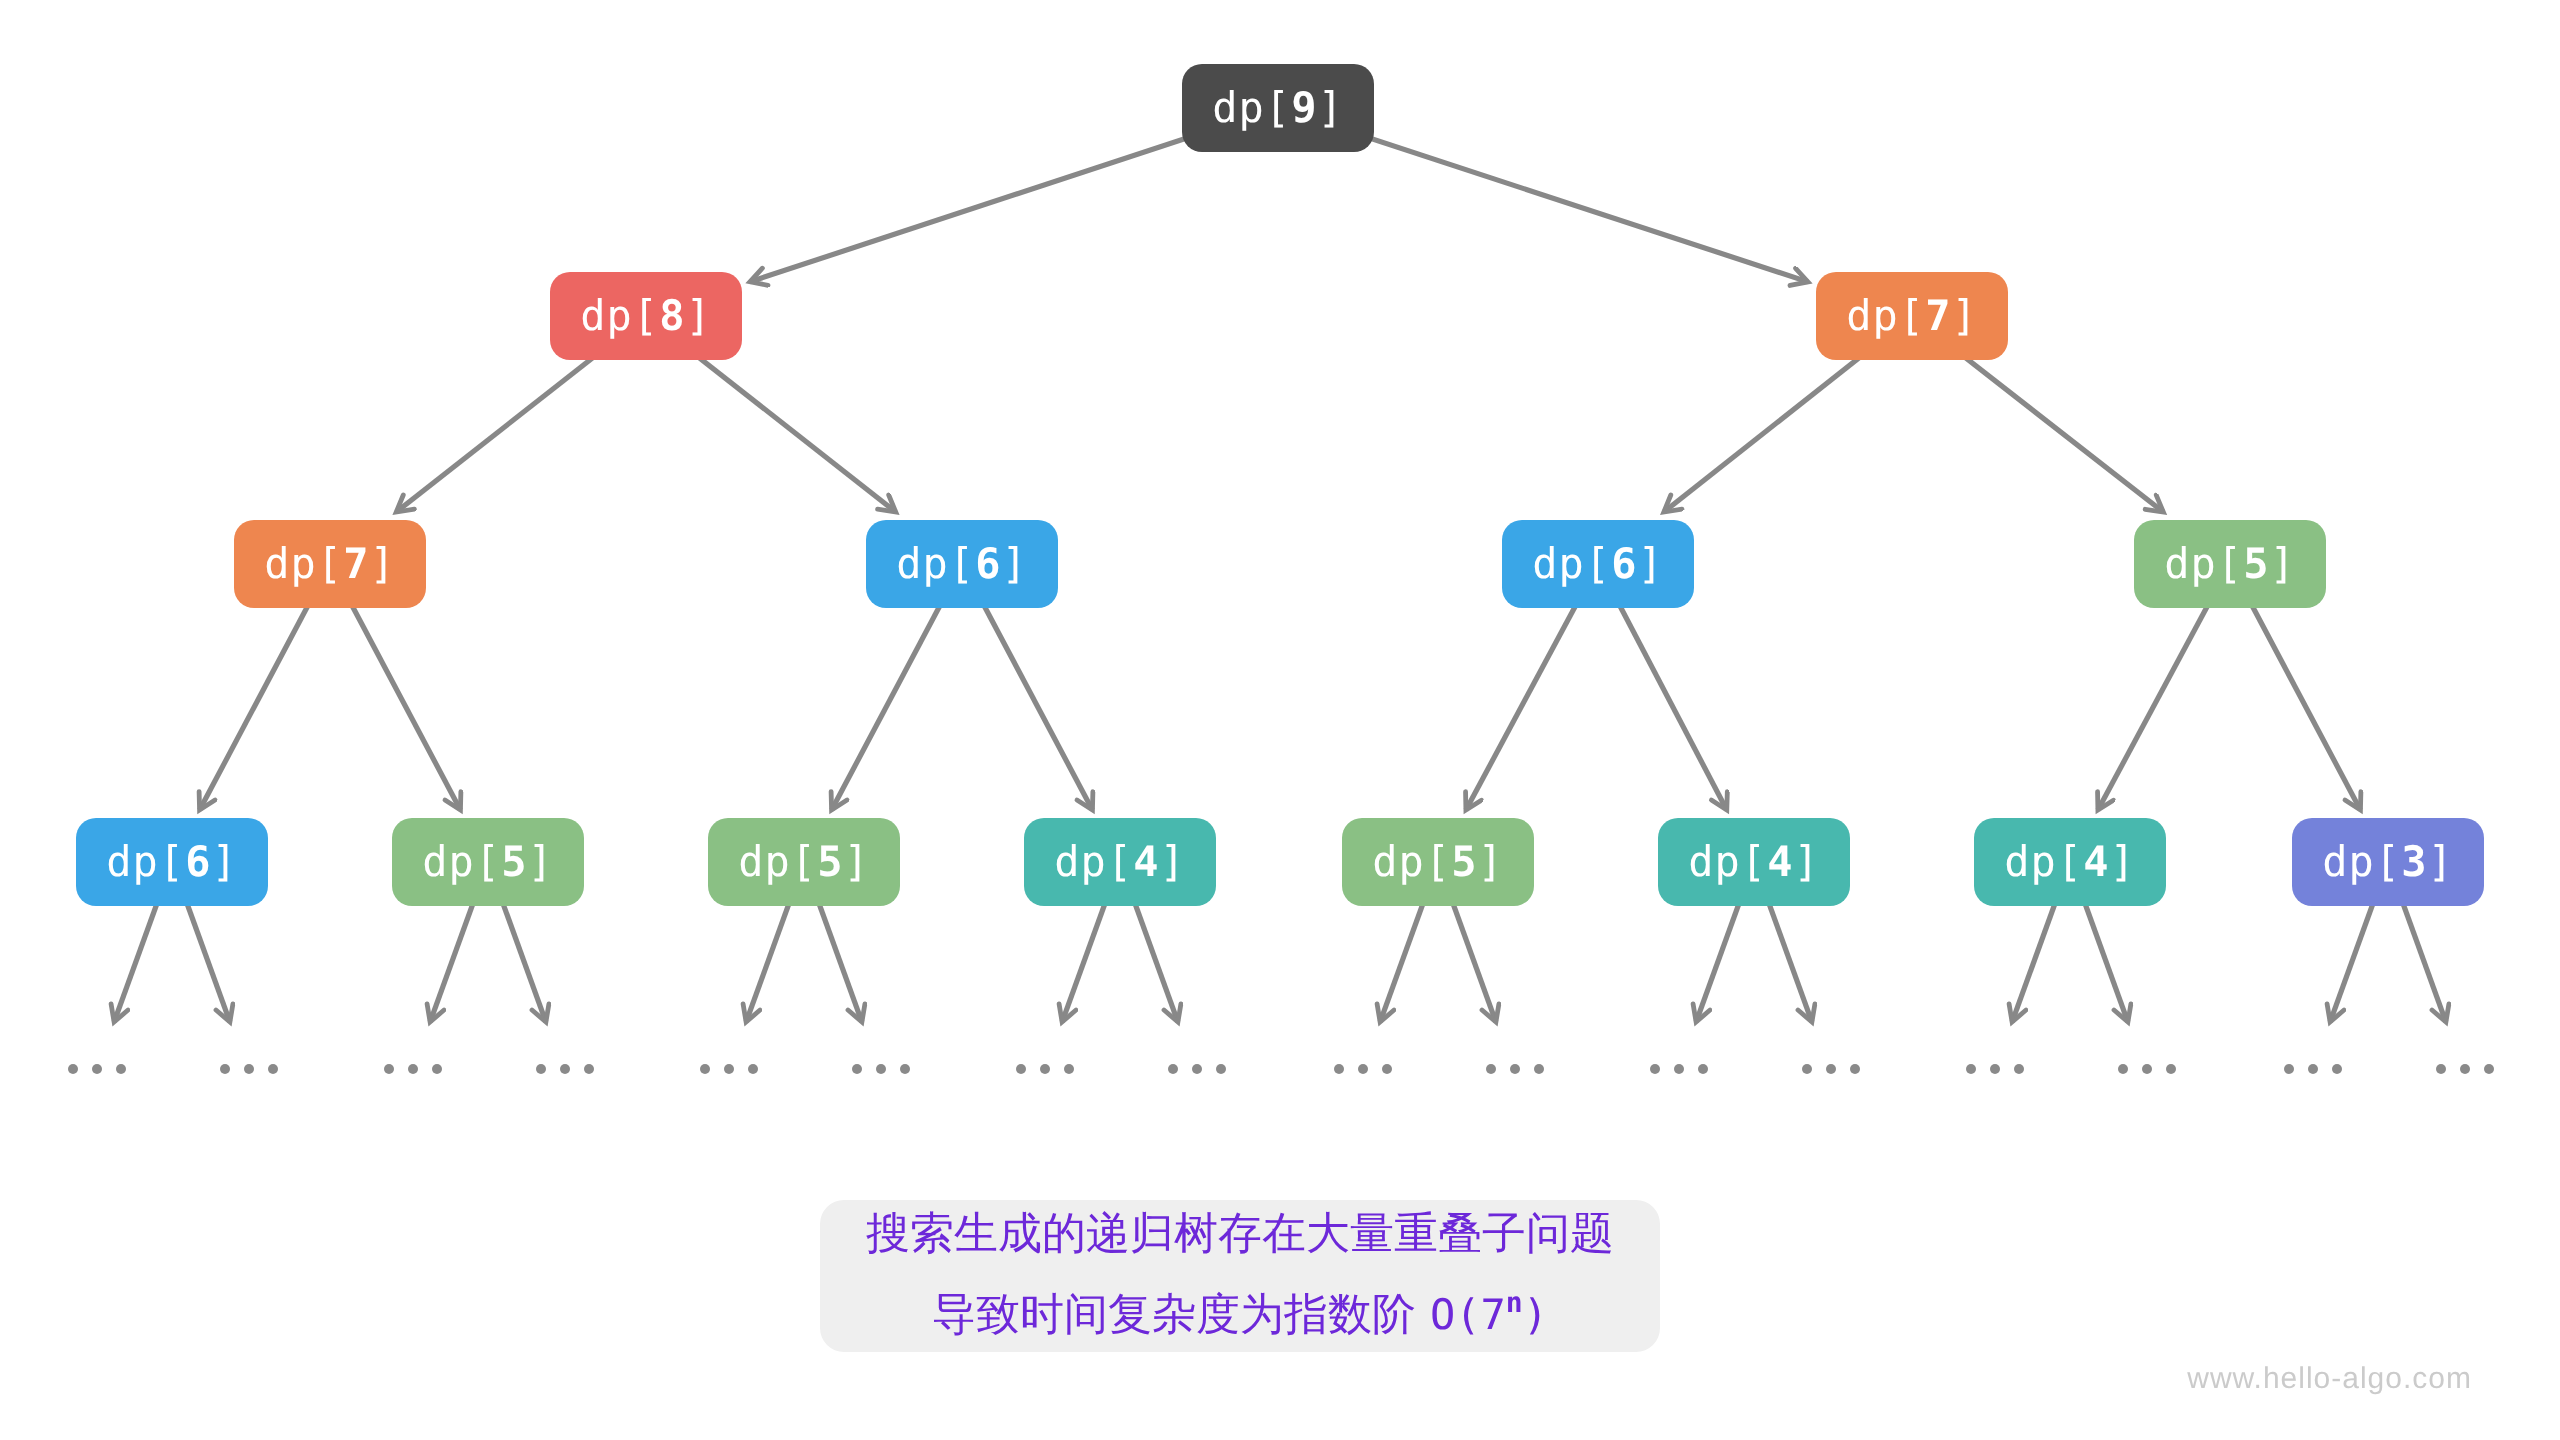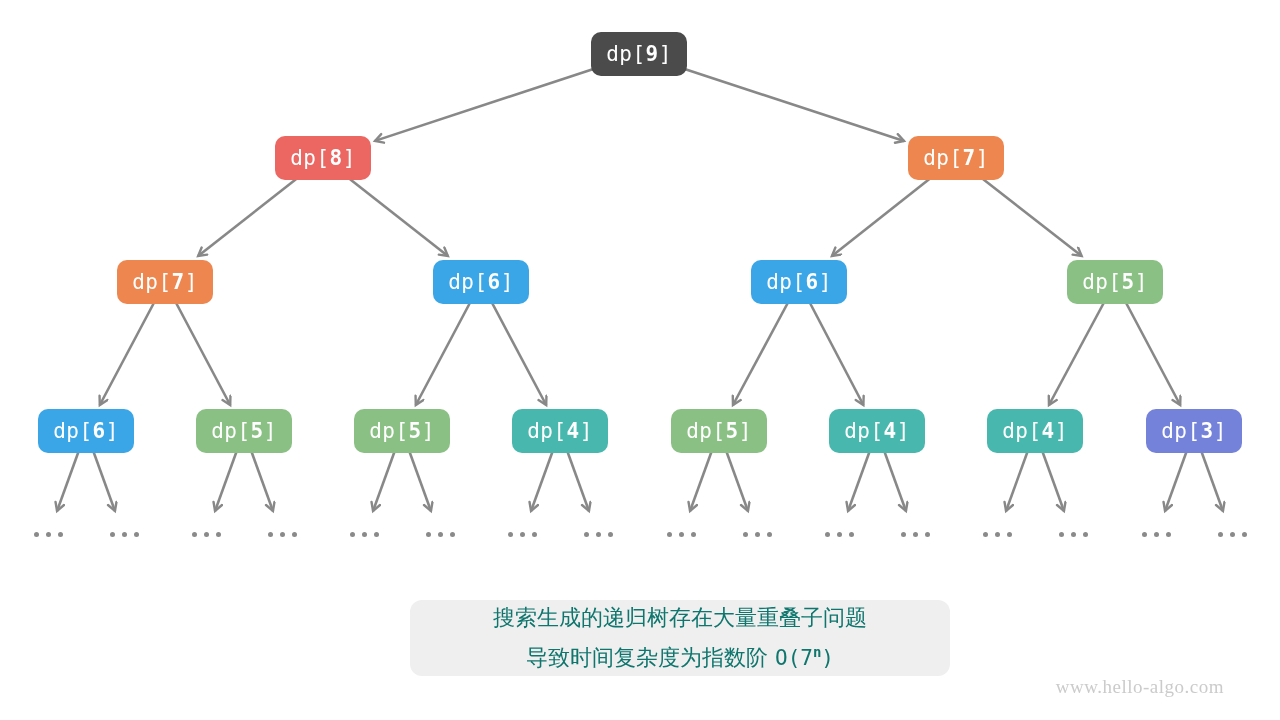--- a/index.html
+++ b/index.html
@@ -13,31 +13,31 @@
     display:flex;align-items:center;justify-content:center;
     color:#ffffff;font-family:"DejaVu Sans Mono","Liberation Mono",monospace;
     font-size:21px;letter-spacing:0.5px;white-space:nowrap;
   }
   .node .val{font-weight:bold;}
   .leaf{
     position:absolute;display:flex;gap:7px;align-items:center;justify-content:center;
   }
   .leaf .dot{width:5px;height:5px;border-radius:50%;background:#8a8a8a;}
   .caption{
-    position:absolute;left:410px;top:600px;width:540px;height:76px;
+    position:absolute;left:410px;top:600px;width:420px;height:76px;
     background:#efefef;border-radius:12px;
     display:flex;flex-direction:column;align-items:center;justify-content:center;
-    color:#0f766e;font-size:22px;line-height:34px;text-align:center;
+    color:#6d28d9;font-size:22px;line-height:34px;text-align:center;
   }
   .caption .formula{font-family:"DejaVu Sans Mono","Liberation Mono",monospace;font-size:21px;}
   .caption sup{font-family:"DejaVu Sans Mono","Liberation Mono",monospace;font-weight:bold;font-size:14px;vertical-align:super;}
   .watermark{
-    position:absolute;right:56px;bottom:22px;
-    font-family:Liberation Serif, serif;
-    font-size:19px;color:#cbcbcb;letter-spacing:0.5px;
+    position:absolute;right:44px;bottom:22px;
+    font-family:Liberation Sans, sans-serif;
+    font-size:15px;color:#cbcbcb;letter-spacing:0.5px;
   }
 </style>
 </head>
 <body>
 
 <div id="canvas">
 
   <svg id="edges-layer" viewBox="0 0 1280 720" xmlns="http://www.w3.org/2000/svg">
     <defs>
       <marker id="arrowhead" markerUnits="userSpaceOnUse" markerWidth="16" markerHeight="16" refX="9.5" refY="5.5" orient="auto">

